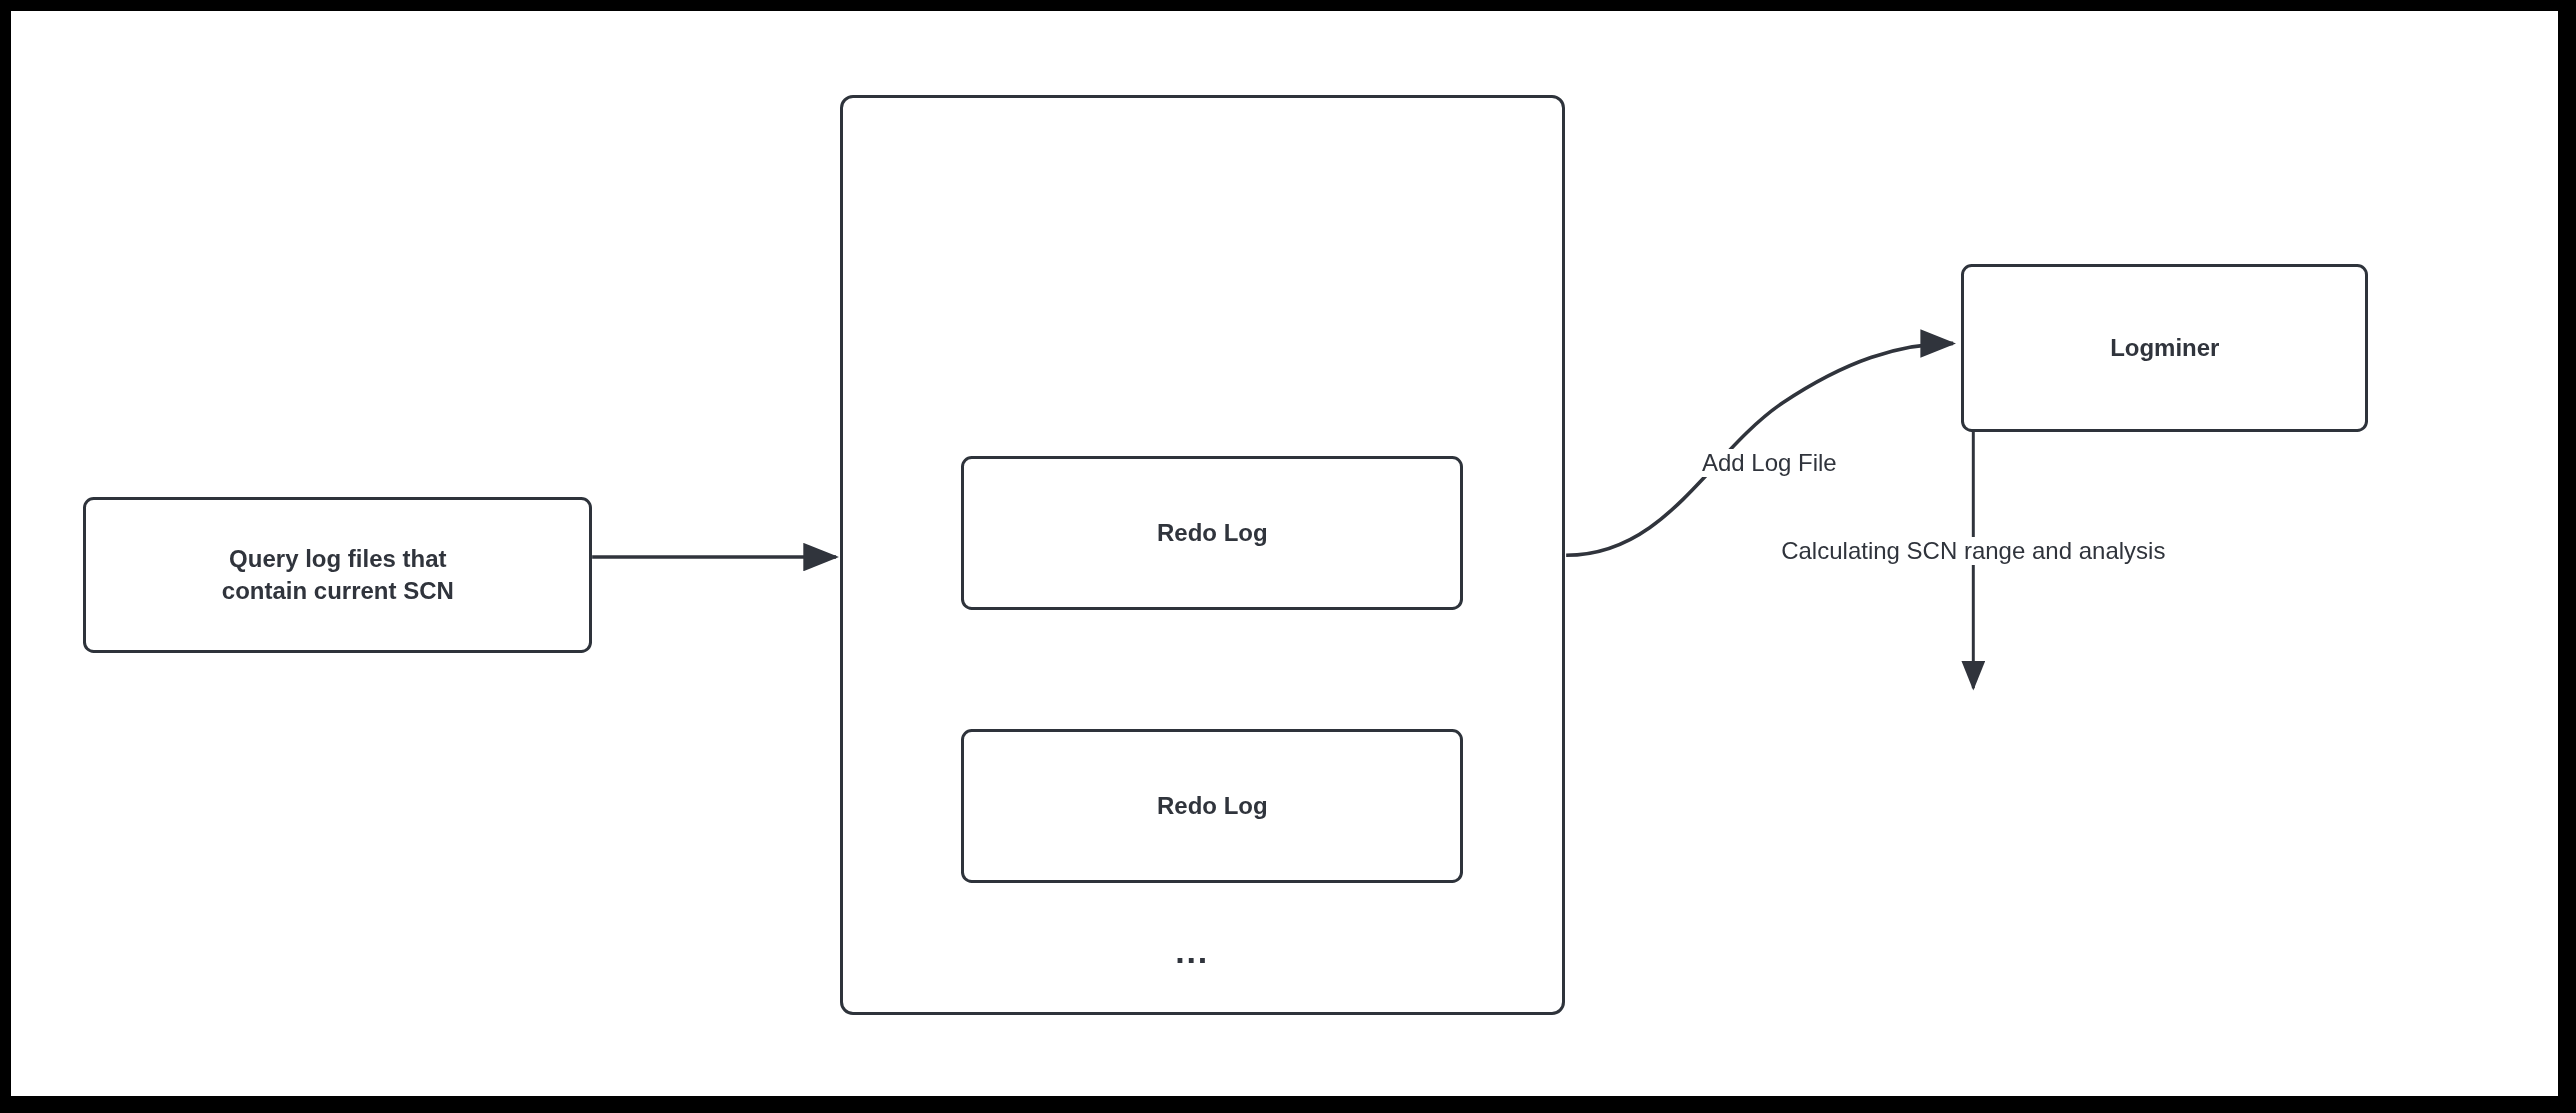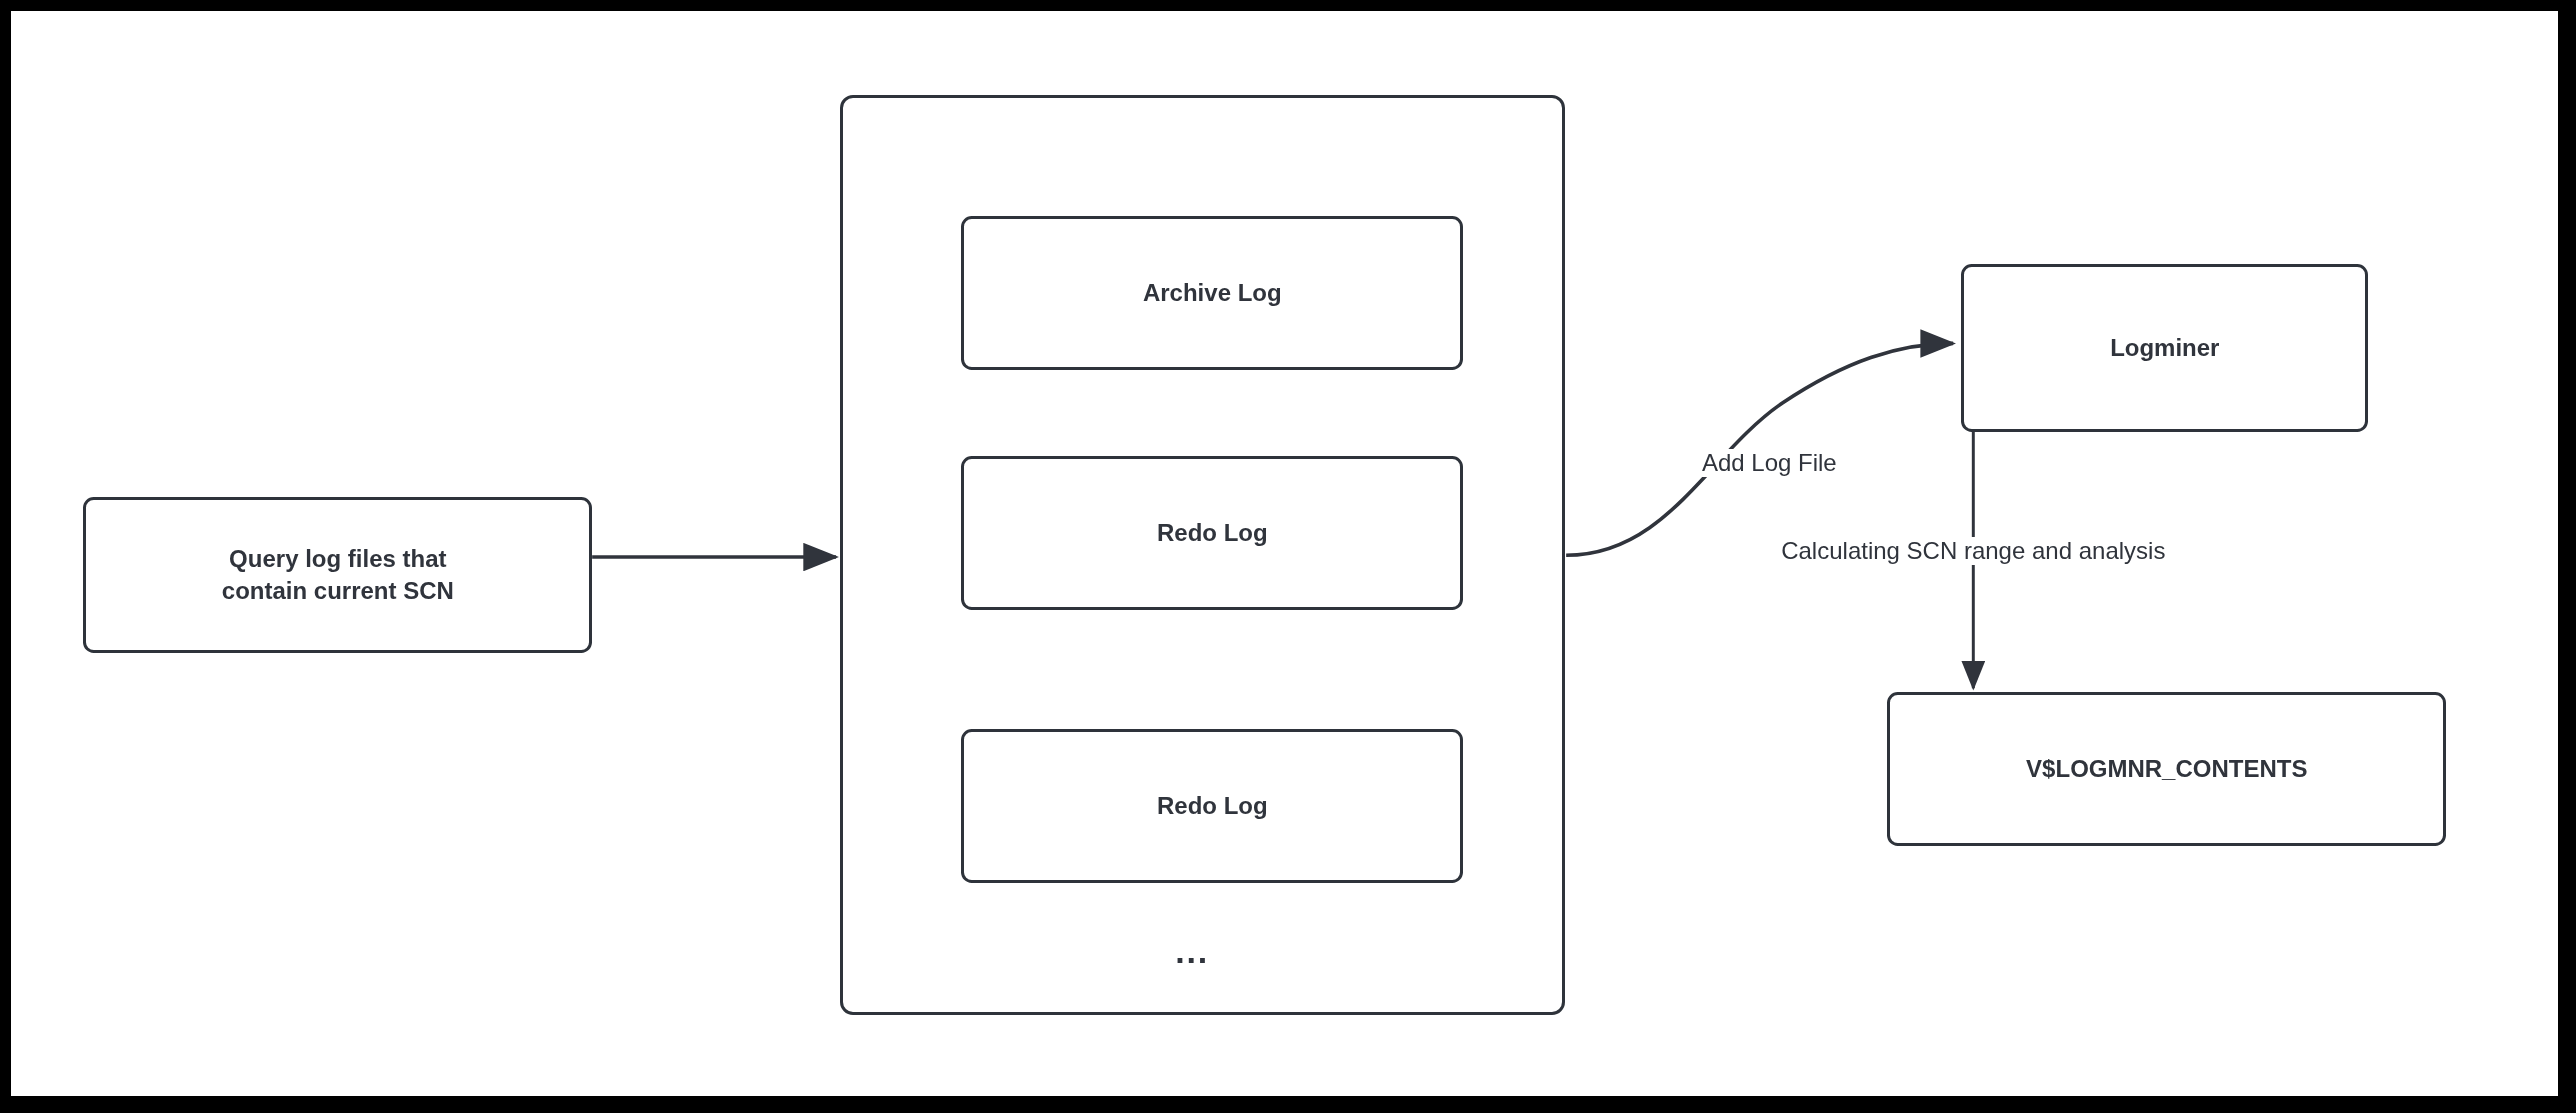--- a/index.html
+++ b/index.html
@@ -156,42 +156,36 @@
 
     <div class="node" id="node-query">
       <div>
         <span>Query log files that</span><br>
         <span>contain current SCN</span>
       </div>
     </div>
 
     <div class="node" id="container-logs">
 
-      <div class="node log-box" id="node-archive-log">
-        <span>Archive Log</span>
-      </div>
 
       <div class="node log-box" id="node-redo-log-1">
         <span>Redo Log</span>
       </div>
 
       <div class="node log-box" id="node-redo-log-2">
         <span>Redo Log</span>
       </div>
 
       <div id="logs-ellipsis">...</div>
     </div>
 
     <div class="node" id="node-logminer">
       <span>Logminer</span>
     </div>
 
-    <div class="node" id="node-contents">
-      <span>V$LOGMNR_CONTENTS</span>
-    </div>
 
     <div class="edge-label" id="label-add-log-file">Add Log File</div>
 
     <div class="edge-label" id="label-calc-scn">Calculating SCN range and analysis</div>
 
   </div>
 </div>
 
 
 </body></html>

